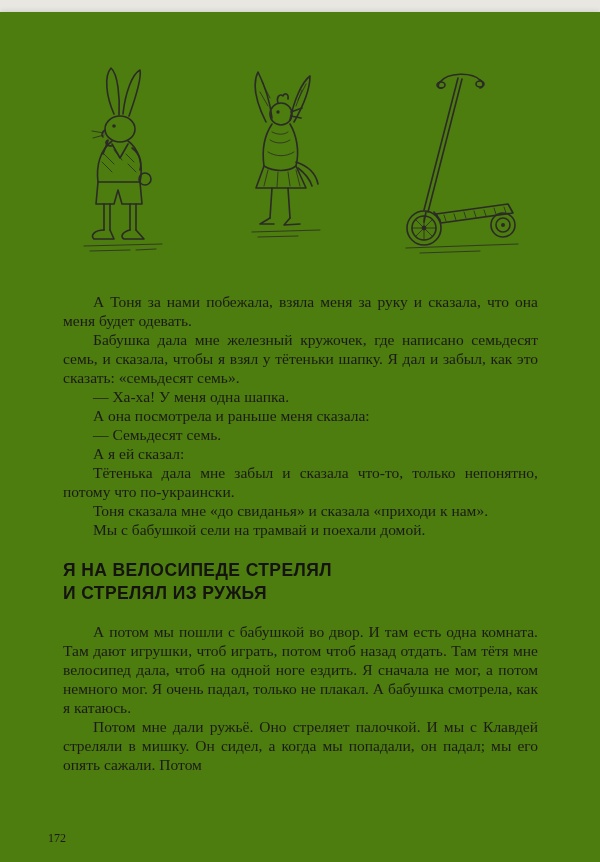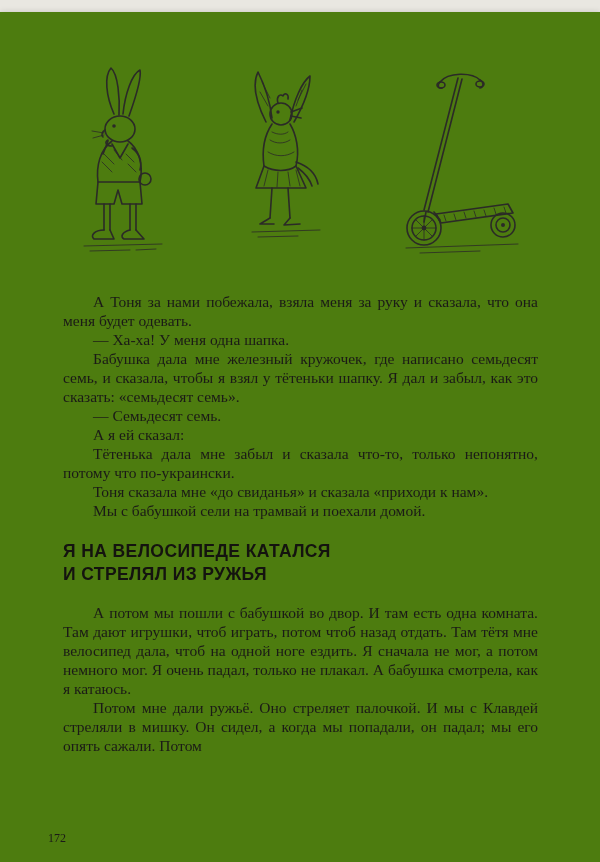--- a/index.html
+++ b/index.html
@@ -144,30 +144,31 @@
       <circle class="sketch-fill" cx="113" cy="163" r="2"></circle>
       <path class="sketch" d="M44,150 L50,158"></path>
       <path class="sketch-thin" d="M16,186 L128,182 M30,191 L90,189"></path>
     </svg>
 
   </div>
 
   <div class="text-block">
 
     <p class="para">А Тоня за нами побежала, взяла меня за руку и сказала, что она меня будет одевать.</p>
+    <p class="para">Бабушка дала мне железный кружочек, где написано семьдесят семь, и сказала, чтобы я взял у тётеньки шапку. Я дал и забыл, как это сказать: «семьдесят семь».</p>
     <p class="para">— Ха-ха! У меня одна шапка.</p>
-    <p class="para">Бабушка дала мне железный кружочек, где написано семьдесят семь, и сказала, чтобы я взял у тётеньки шапку. Я дал и забыл, как это сказать: «семьдесят семь».</p>
+    <p class="para">А она посмотрела и раньше меня сказала:</p>
     <p class="para">— Семьдесят семь.</p>
     <p class="para">А я ей сказал:</p>
     <p class="para">Тётенька дала мне забыл и сказала что-то, только непонятно, потому что по-украински.</p>
     <p class="para">Тоня сказала мне «до свиданья» и сказала «приходи к нам».</p>
     <p class="para">Мы с бабушкой сели на трамвай и поехали домой.</p>
 
     <h2 class="section-heading">
-      <span>Я НА ВЕЛОСИПЕДЕ КАТАЛСЯ</span>
+      <span>Я НА ВЕЛОСИПЕДЕ СТРЕЛЯЛ</span>
       <span>И СТРЕЛЯЛ ИЗ РУЖЬЯ</span>
     </h2>
 
     <p class="para">А потом мы пошли с бабушкой во двор. И там есть одна комната. Там дают игрушки, чтоб играть, потом чтоб назад отдать. Там тётя мне велосипед дала, чтоб на одной ноге ездить. Я сначала не мог, а потом немного мог. Я очень падал, только не плакал. А бабушка смотрела, как я катаюсь.</p>
     <p class="para">Потом мне дали ружьё. Оно стреляет палочкой. И мы с Клавдей стреляли в мишку. Он сидел, а когда мы попадали, он падал; мы его опять сажали. Потом</p>
 
   </div>
 
   <div class="page-number">172</div>
 

